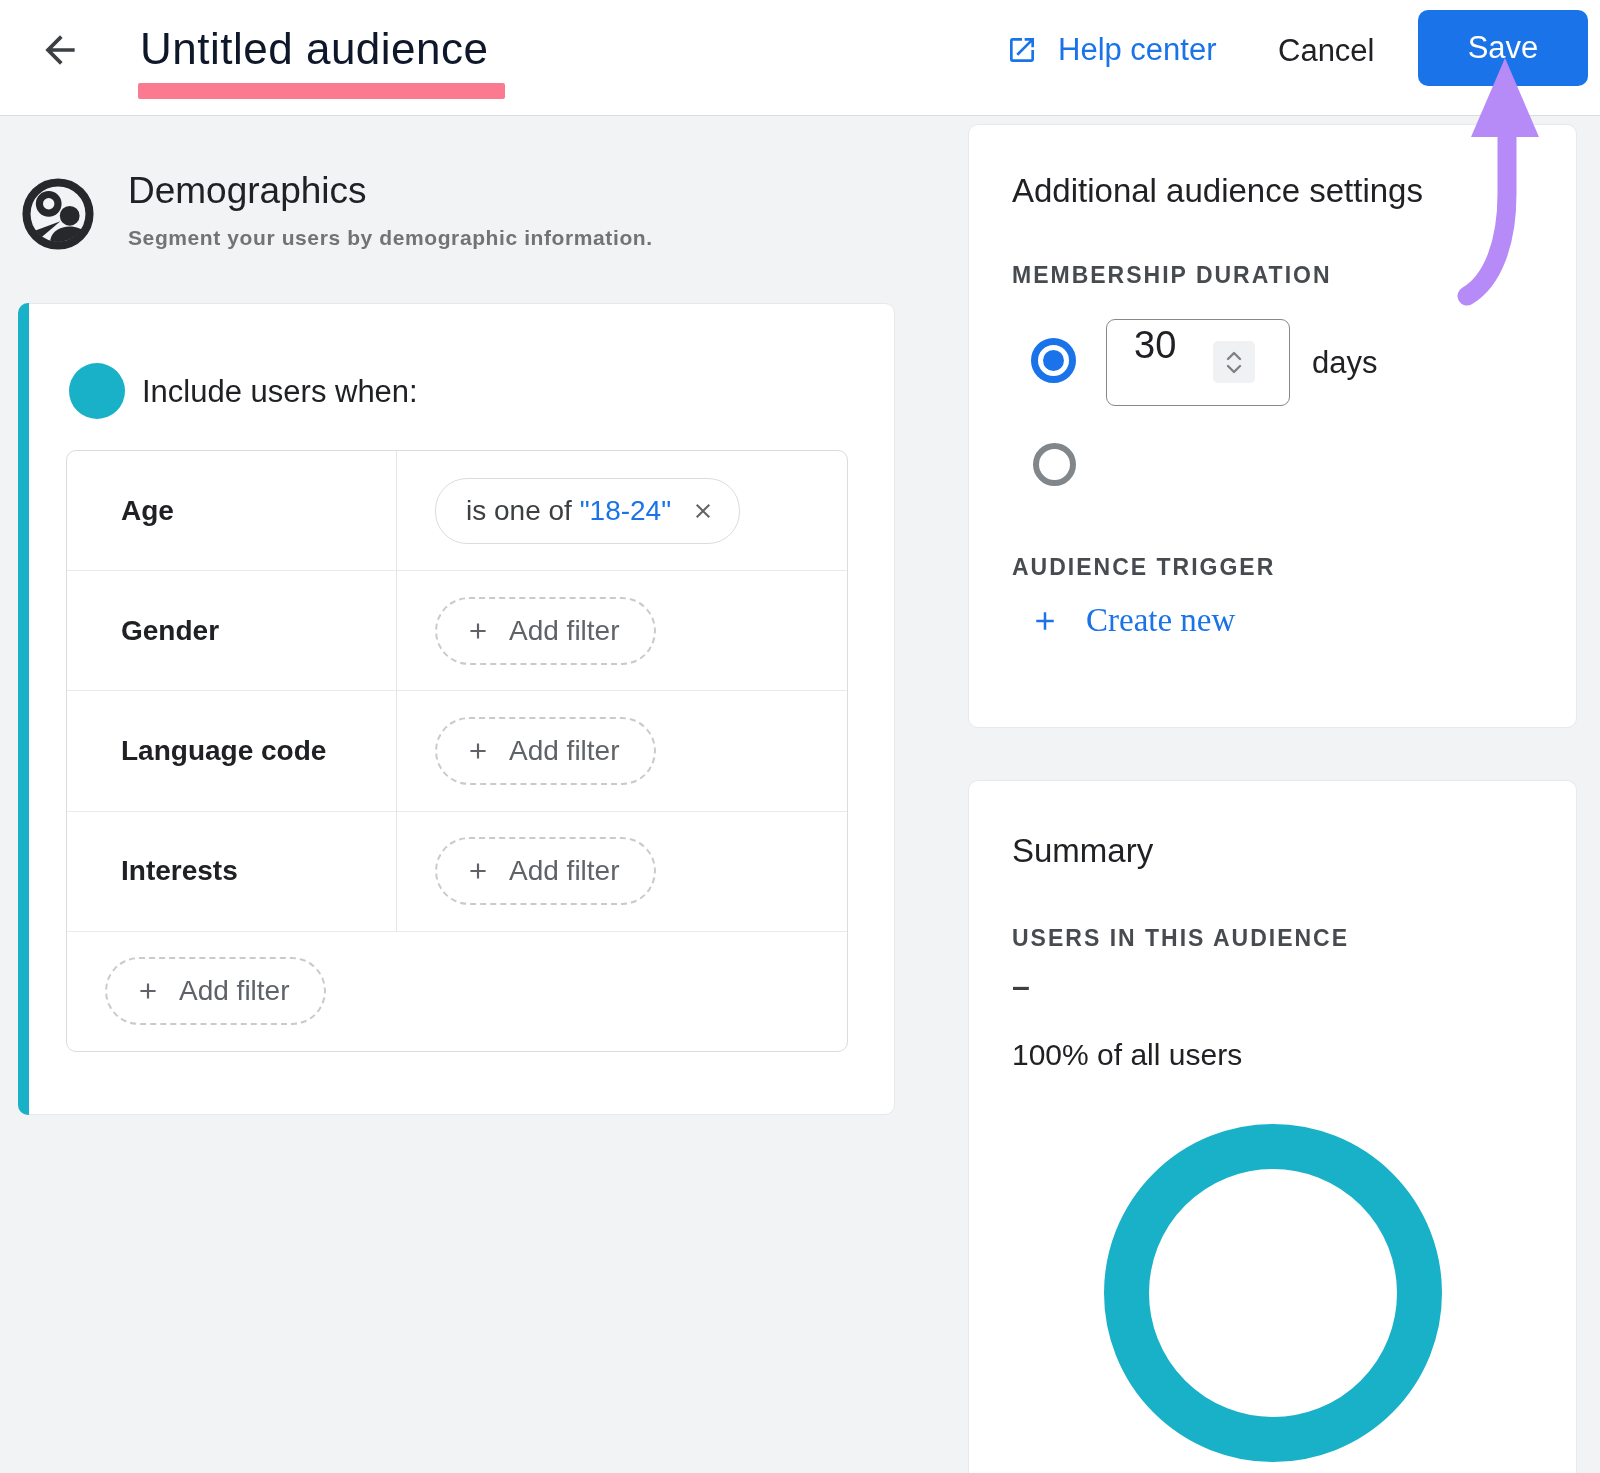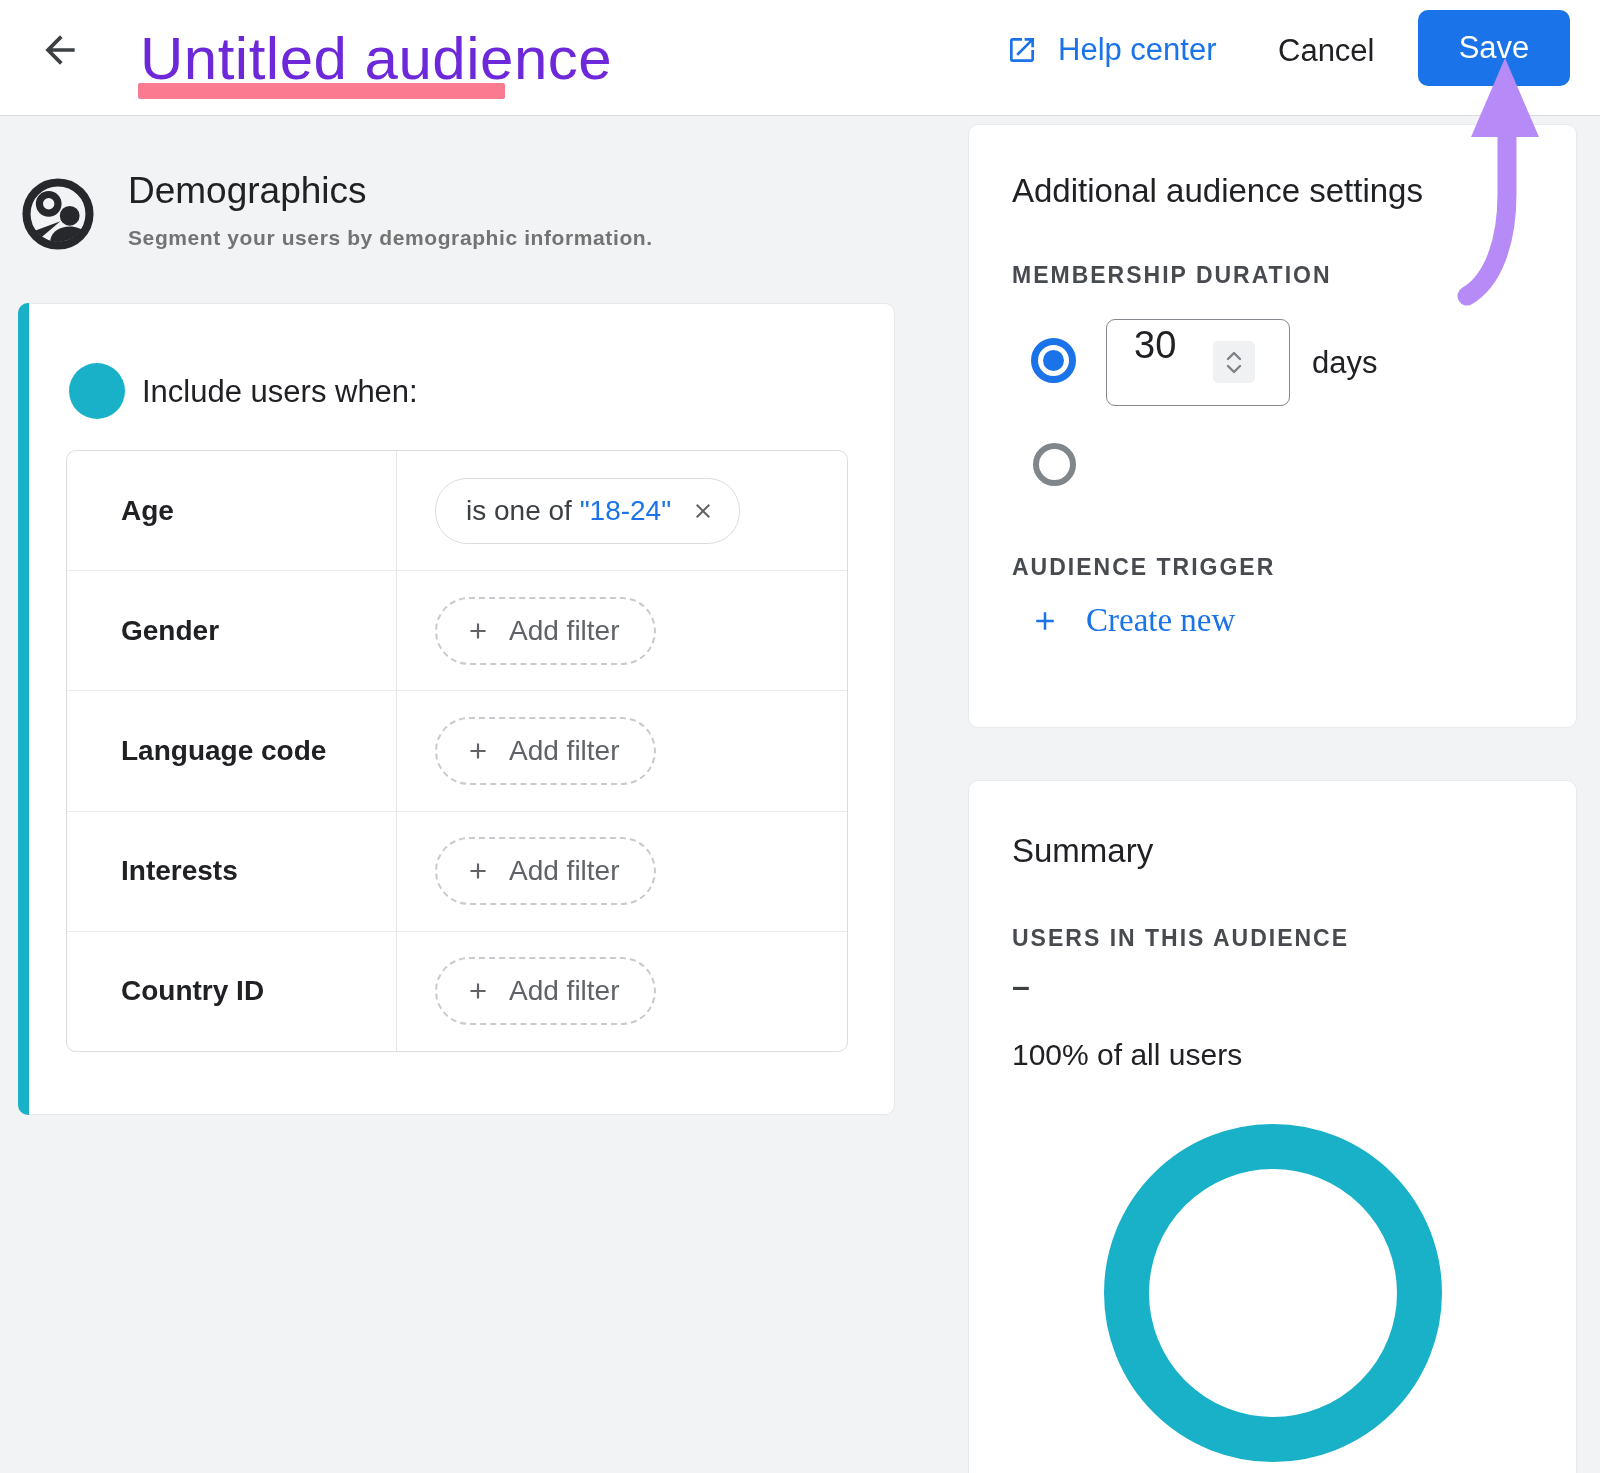--- a/index.html
+++ b/index.html
@@ -6,26 +6,26 @@
   #screen{
     position:relative;width:1600px;height:1473px;overflow:hidden;
     background:#f1f3f4;
     font-family:"Liberation Sans","DejaVu Sans",sans-serif;
     color:#202124;
   }
   .abs{position:absolute;}
   
   #topbar{left:0;top:0;width:1600px;height:115px;background:#ffffff;border-bottom:1px solid #dadce0;}
   #back-btn{left:38px;top:28px;width:44px;height:44px;cursor:pointer;}
-  #page-title{left:140px;top:24px;font-size:60px;font-weight:400;color:#6d28d9;letter-spacing:0.5px;white-space:nowrap;}
+  #page-title{left:140px;top:24px;font-size:44px;font-weight:400;color:#0f172a;letter-spacing:0.5px;white-space:nowrap;}
   #title-underline{left:138px;top:83px;width:367px;height:16px;background:#fc7a90;border-radius:2px;}
   #help-link{left:1006px;top:30px;height:40px;display:flex;align-items:center;gap:20px;cursor:pointer;}
   #help-label{font-size:31px;font-weight:500;color:#1a73e8;white-space:nowrap;}
   #cancel-btn{left:1278px;top:33px;font-size:31px;font-weight:500;color:#202124;cursor:pointer;white-space:nowrap;}
-  #save-btn{left:1418px;top:10px;width:152px;height:76px;background:#1a73e8;border-radius:10px;
+  #save-btn{left:1418px;top:10px;width:170px;height:76px;background:#1a73e8;border-radius:10px;
     display:flex;align-items:center;justify-content:center;color:#fff;font-size:31px;font-weight:500;cursor:pointer;}
   
   #demo-icon{left:22px;top:178px;width:72px;height:72px;}
   #demo-title{left:128px;top:170px;font-size:37px;font-weight:400;color:#202124;}
   #demo-subtitle{left:128px;top:226px;font-size:21px;font-weight:600;color:#737373;letter-spacing:0.6px;}
   
   #include-card{left:18px;top:303px;width:877px;height:812px;background:#ffffff;border:1px solid #e6e8ea;
     border-radius:10px;box-sizing:border-box;overflow:hidden;}
   #include-stripe{left:18px;top:303px;width:11px;height:812px;background:#18b1c8;border-radius:10px 0 0 10px;}
   #include-dot{left:69px;top:363px;width:56px;height:56px;border-radius:50%;background:#18b1c8;}
@@ -164,21 +164,20 @@
         <button class="addfilter">
           <svg width="26" height="26" viewBox="0 0 24 24">
             <path d="M19 13h-6v6h-2v-6H5v-2h6V5h2v6h6v2z" fill="#5f6368"></path>
           </svg>
           <span>Add filter</span>
         </button>
       </div>
     </div>
 
     <div class="frow">
-      <div class="fcell-label">Country ID</div>
       <div class="fcell-value">
         <button class="addfilter">
           <svg width="26" height="26" viewBox="0 0 24 24">
             <path d="M19 13h-6v6h-2v-6H5v-2h6V5h2v6h6v2z" fill="#5f6368"></path>
           </svg>
           <span>Add filter</span>
         </button>
       </div>
     </div>
 

